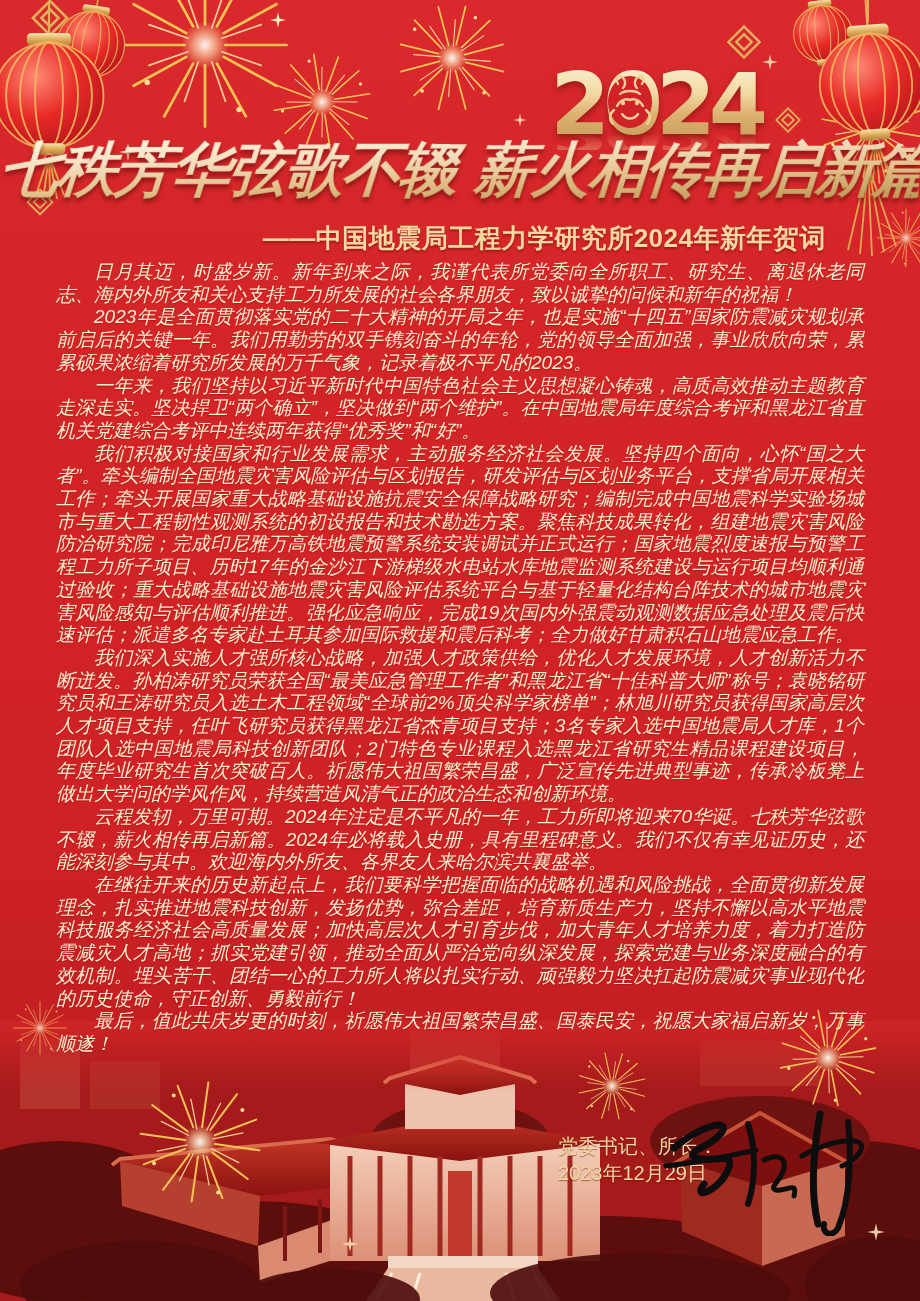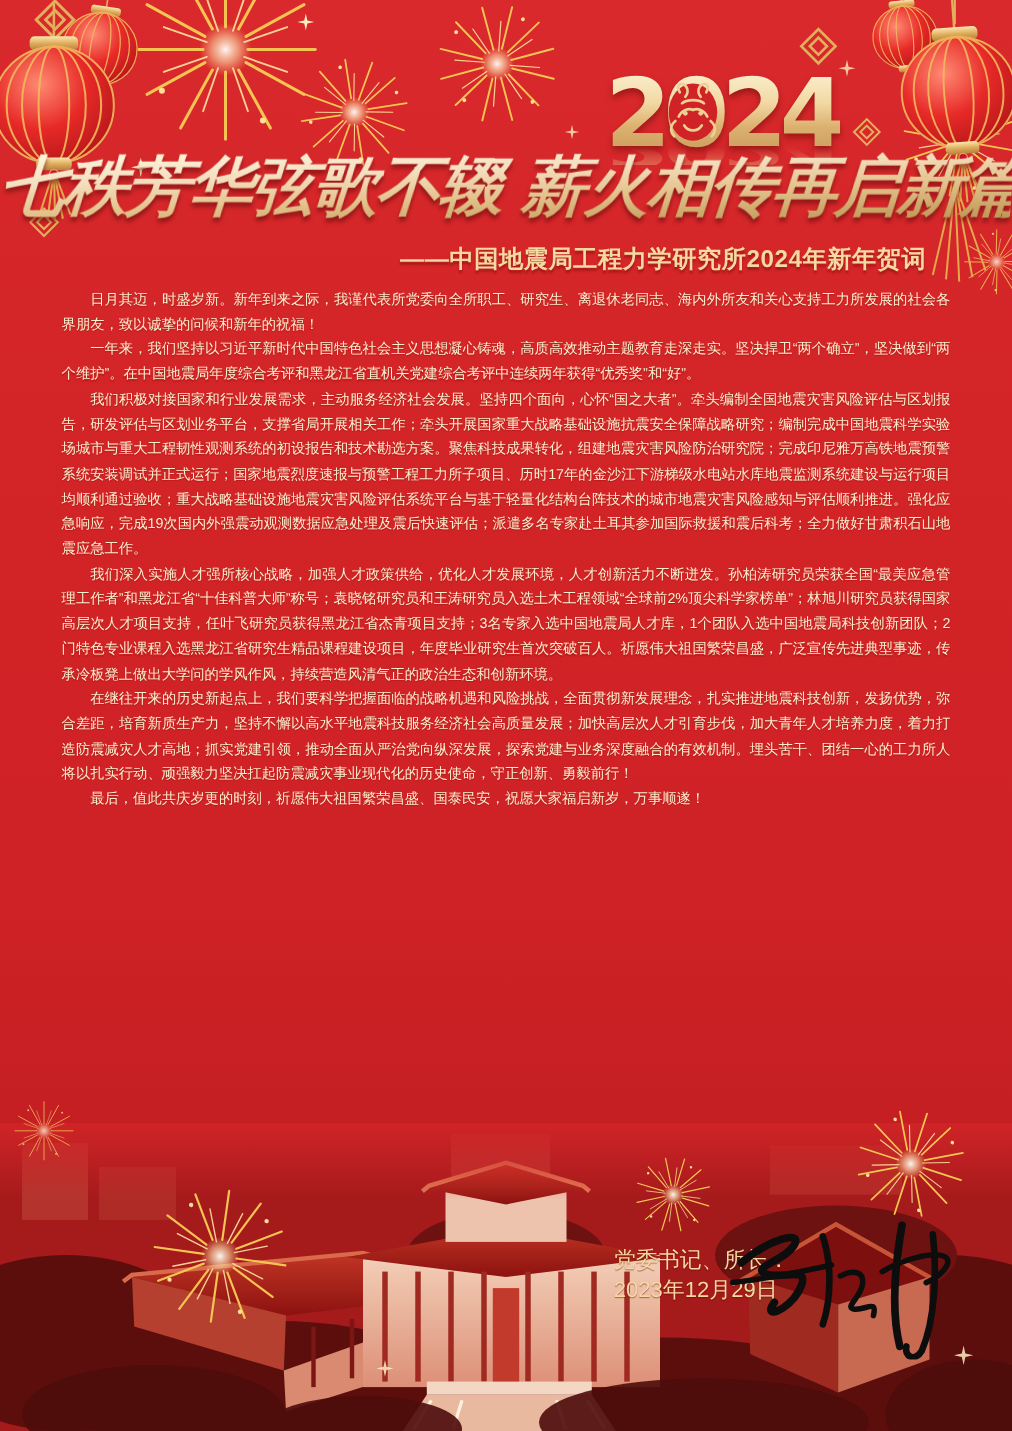--- a/index.html
+++ b/index.html
@@ -30,29 +30,30 @@
   
   .main-title{
     position:absolute;left:0;top:128px;width:920px;margin:0;z-index:4;text-align:center;
     font-family:"DejaVu Serif",serif;font-weight:700;font-style:italic;font-size:59px;line-height:84px;
     letter-spacing:-2px;transform:skewX(-4deg);white-space:nowrap;
     background:linear-gradient(178deg,#fff8e2 8%,#f4debe 36%,#e3c28c 58%,#c09a58 86%);
     -webkit-background-clip:text;background-clip:text;color:transparent;
     filter:drop-shadow(0 4px 2px rgba(100,10,8,.6));
   }
   .subtitle{
-    position:absolute;right:78px;top:221px;z-index:4;
-    font-size:22px;font-weight:700;letter-spacing:.5px;color:#f5d9a0;
+    position:absolute;right:94px;top:221px;z-index:4;
+    font-size:26px;font-weight:700;letter-spacing:.5px;color:#f5d9a0;
     text-shadow:0 2px 2px rgba(100,10,8,.45);white-space:nowrap;
   }
   
   .body-text{
     position:absolute;left:56px;top:261px;width:808px;z-index:5;
-    font-size:13px;line-height:22.7px;color:#fdeecd;text-align:justify;
+    font-size:19px;line-height:22.7px;color:#fdeecd;text-align:justify;
     text-shadow:0 1px 1px rgba(110,12,10,.35);
+    font-style:italic;
   }
   .body-text p{margin:0;text-indent:2em;}
   
   .sign-block{position:absolute;left:558px;top:1133px;z-index:6;color:#f5d9a0;
     font-size:20px;line-height:27px;text-shadow:0 1px 1px rgba(90,8,6,.5);}
   .sig-ink{left:652px;top:1096px;z-index:7;}
 </style>
 </head>
 <body>
 
@@ -282,23 +283,25 @@
       <circle cx="33" cy="31" r="2.2" fill="#f0cf92"></circle>
     </svg>
     <span class="year-reflection">2024</span>
   </div>
 
   <h1 class="main-title">七秩芳华弦歌不辍 薪火相传再启新篇</h1>
   <div class="subtitle">——中国地震局工程力学研究所2024年新年贺词</div>
 
   <div class="body-text">
     <p>日月其迈，时盛岁新。新年到来之际，我谨代表所党委向全所职工、研究生、离退休老同志、海内外所友和关心支持工力所发展的社会各界朋友，致以诚挚的问候和新年的祝福！</p>
+    <p>2023年是全面贯彻落实党的二十大精神的开局之年，也是实施“十四五”国家防震减灾规划承前启后的关键一年。我们用勤劳的双手镌刻奋斗的年轮，党的领导全面加强，事业欣欣向荣，累累硕果浓缩着研究所发展的万千气象，记录着极不平凡的2023。</p>
     <p>一年来，我们坚持以习近平新时代中国特色社会主义思想凝心铸魂，高质高效推动主题教育走深走实。坚决捍卫“两个确立”，坚决做到“两个维护”。在中国地震局年度综合考评和黑龙江省直机关党建综合考评中连续两年获得“优秀奖”和“好”。</p>
     <p>我们积极对接国家和行业发展需求，主动服务经济社会发展。坚持四个面向，心怀“国之大者”。牵头编制全国地震灾害风险评估与区划报告，研发评估与区划业务平台，支撑省局开展相关工作；牵头开展国家重大战略基础设施抗震安全保障战略研究；编制完成中国地震科学实验场城市与重大工程韧性观测系统的初设报告和技术勘选方案。聚焦科技成果转化，组建地震灾害风险防治研究院；完成印尼雅万高铁地震预警系统安装调试并正式运行；国家地震烈度速报与预警工程工力所子项目、历时17年的金沙江下游梯级水电站水库地震监测系统建设与运行项目均顺利通过验收；重大战略基础设施地震灾害风险评估系统平台与基于轻量化结构台阵技术的城市地震灾害风险感知与评估顺利推进。强化应急响应，完成19次国内外强震动观测数据应急处理及震后快速评估；派遣多名专家赴土耳其参加国际救援和震后科考；全力做好甘肃积石山地震应急工作。</p>
     <p>我们深入实施人才强所核心战略，加强人才政策供给，优化人才发展环境，人才创新活力不断迸发。孙柏涛研究员荣获全国“最美应急管理工作者”和黑龙江省“十佳科普大师”称号；袁晓铭研究员和王涛研究员入选土木工程领域“全球前2%顶尖科学家榜单”；林旭川研究员获得国家高层次人才项目支持，任叶飞研究员获得黑龙江省杰青项目支持；3名专家入选中国地震局人才库，1个团队入选中国地震局科技创新团队；2门特色专业课程入选黑龙江省研究生精品课程建设项目，年度毕业研究生首次突破百人。祈愿伟大祖国繁荣昌盛，广泛宣传先进典型事迹，传承冷板凳上做出大学问的学风作风，持续营造风清气正的政治生态和创新环境。</p>
+    <p>云程发轫，万里可期。2024年注定是不平凡的一年，工力所即将迎来70华诞。七秩芳华弦歌不辍，薪火相传再启新篇。2024年必将载入史册，具有里程碑意义。我们不仅有幸见证历史，还能深刻参与其中。欢迎海内外所友、各界友人来哈尔滨共襄盛举。</p>
     <p>在继往开来的历史新起点上，我们要科学把握面临的战略机遇和风险挑战，全面贯彻新发展理念，扎实推进地震科技创新，发扬优势，弥合差距，培育新质生产力，坚持不懈以高水平地震科技服务经济社会高质量发展；加快高层次人才引育步伐，加大青年人才培养力度，着力打造防震减灾人才高地；抓实党建引领，推动全面从严治党向纵深发展，探索党建与业务深度融合的有效机制。埋头苦干、团结一心的工力所人将以扎实行动、顽强毅力坚决扛起防震减灾事业现代化的历史使命，守正创新、勇毅前行！</p>
     <p>最后，值此共庆岁更的时刻，祈愿伟大祖国繁荣昌盛、国泰民安，祝愿大家福启新岁，万事顺遂！</p>
   </div>
 
   <div class="sign-block">
     <div>党委书记、所长：</div>
     <div>2023年12月29日</div>
   </div>
 
   <svg class="sig-ink" width="230" height="140" viewBox="0 0 230 140">

